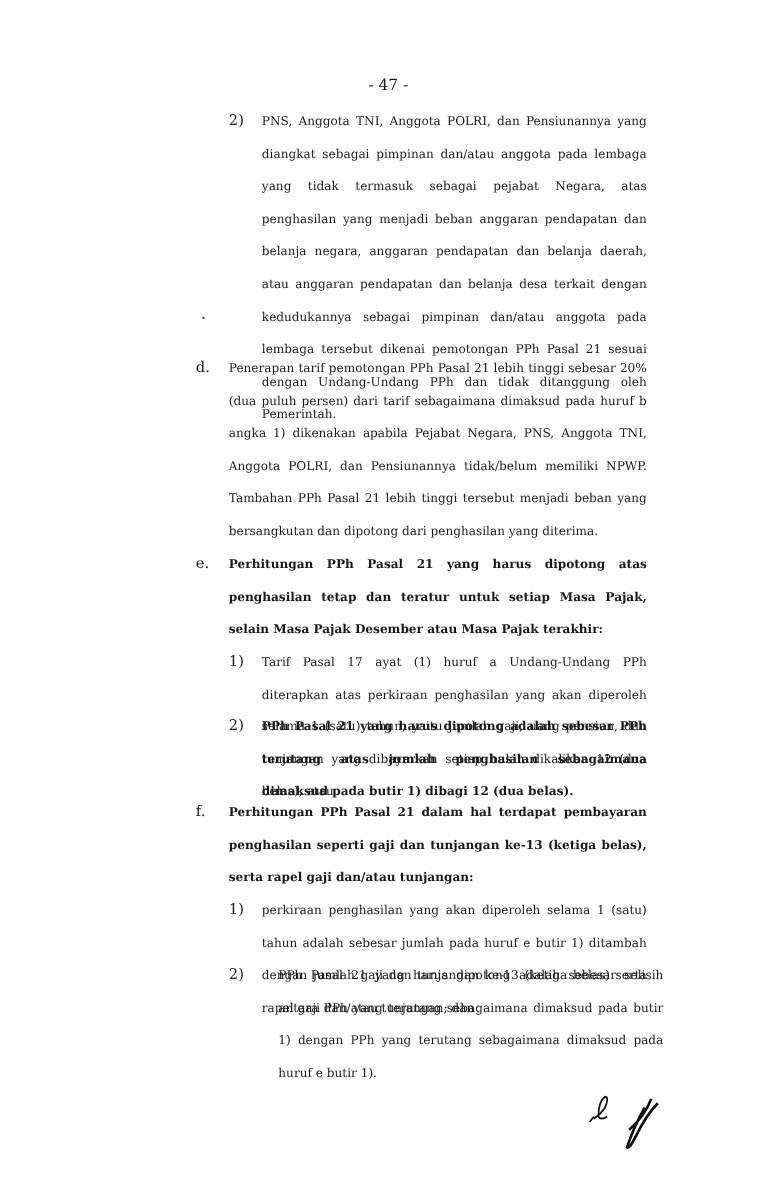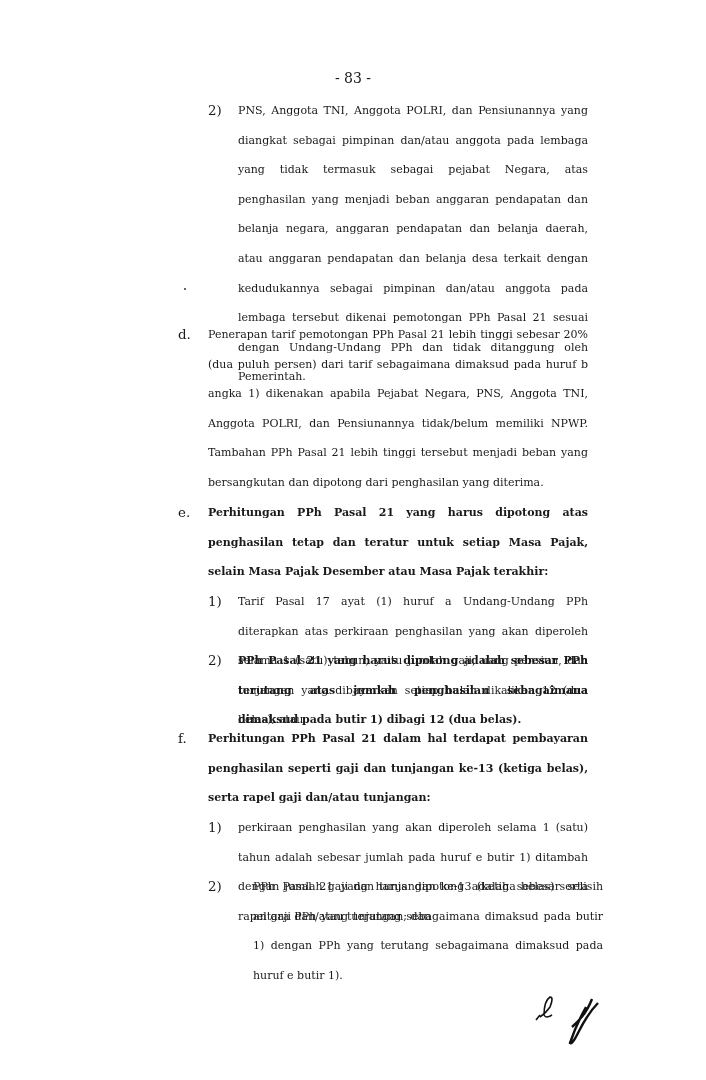--- a/index.html
+++ b/index.html
@@ -8,21 +8,21 @@
   .page-num { position:absolute; top:70px; left:0; width:706px; text-align:center; font-size:14px; }
   .block { position:absolute; font-size:11px; line-height:29.6px; }
   .label { position:absolute; font-size:13.4px; line-height:29.6px; }
   .body { text-align:justify; text-align-last:left; }
   .dot { position:absolute; left:184px; top:288px; width:2px; height:2px; background:#333; border-radius:1px; }
   .sig { position:absolute; left:530px; top:985px; width:100px; height:70px; }
 </style>
 </head>
 <body>
 
-<div class="page-num">- 83 -</div>
+<div class="page-num">- 47 -</div>
 
 <div class="label" style="left:208px;top:96px;">2)</div>
 <div class="block body" style="left:238px;top:96px;width:350px;">PNS, Anggota TNI, Anggota POLRI, dan Pensiunannya yang diangkat sebagai pimpinan dan/atau anggota pada lembaga yang tidak termasuk sebagai pejabat Negara, atas penghasilan yang menjadi beban anggaran pendapatan dan belanja negara, anggaran pendapatan dan belanja daerah, atau anggaran pendapatan dan belanja desa terkait dengan kedudukannya sebagai pimpinan dan/atau anggota pada lembaga tersebut dikenai pemotongan PPh Pasal 21 sesuai dengan Undang-Undang PPh dan tidak ditanggung oleh Pemerintah.</div>
 <div class="dot"></div>
 
 <div class="label" style="left:178px;top:320px;">d.</div>
 <div class="block body" style="left:208px;top:320px;width:380px;">Penerapan tarif pemotongan PPh Pasal 21 lebih tinggi sebesar 20% (dua puluh persen) dari tarif sebagaimana dimaksud pada huruf b angka 1) dikenakan apabila Pejabat Negara, PNS, Anggota TNI, Anggota POLRI, dan Pensiunannya tidak/belum memiliki NPWP. Tambahan PPh Pasal 21 lebih tinggi tersebut menjadi beban yang bersangkutan dan dipotong dari penghasilan yang diterima.</div>
 
 <div class="label" style="left:178px;top:498px;">e.</div>
 <div class="block body" style="left:208px;top:498px;width:380px;font-weight:bold;">Perhitungan PPh Pasal 21 yang harus dipotong atas penghasilan tetap dan teratur untuk setiap Masa Pajak, selain Masa Pajak Desember atau Masa Pajak terakhir:</div>

